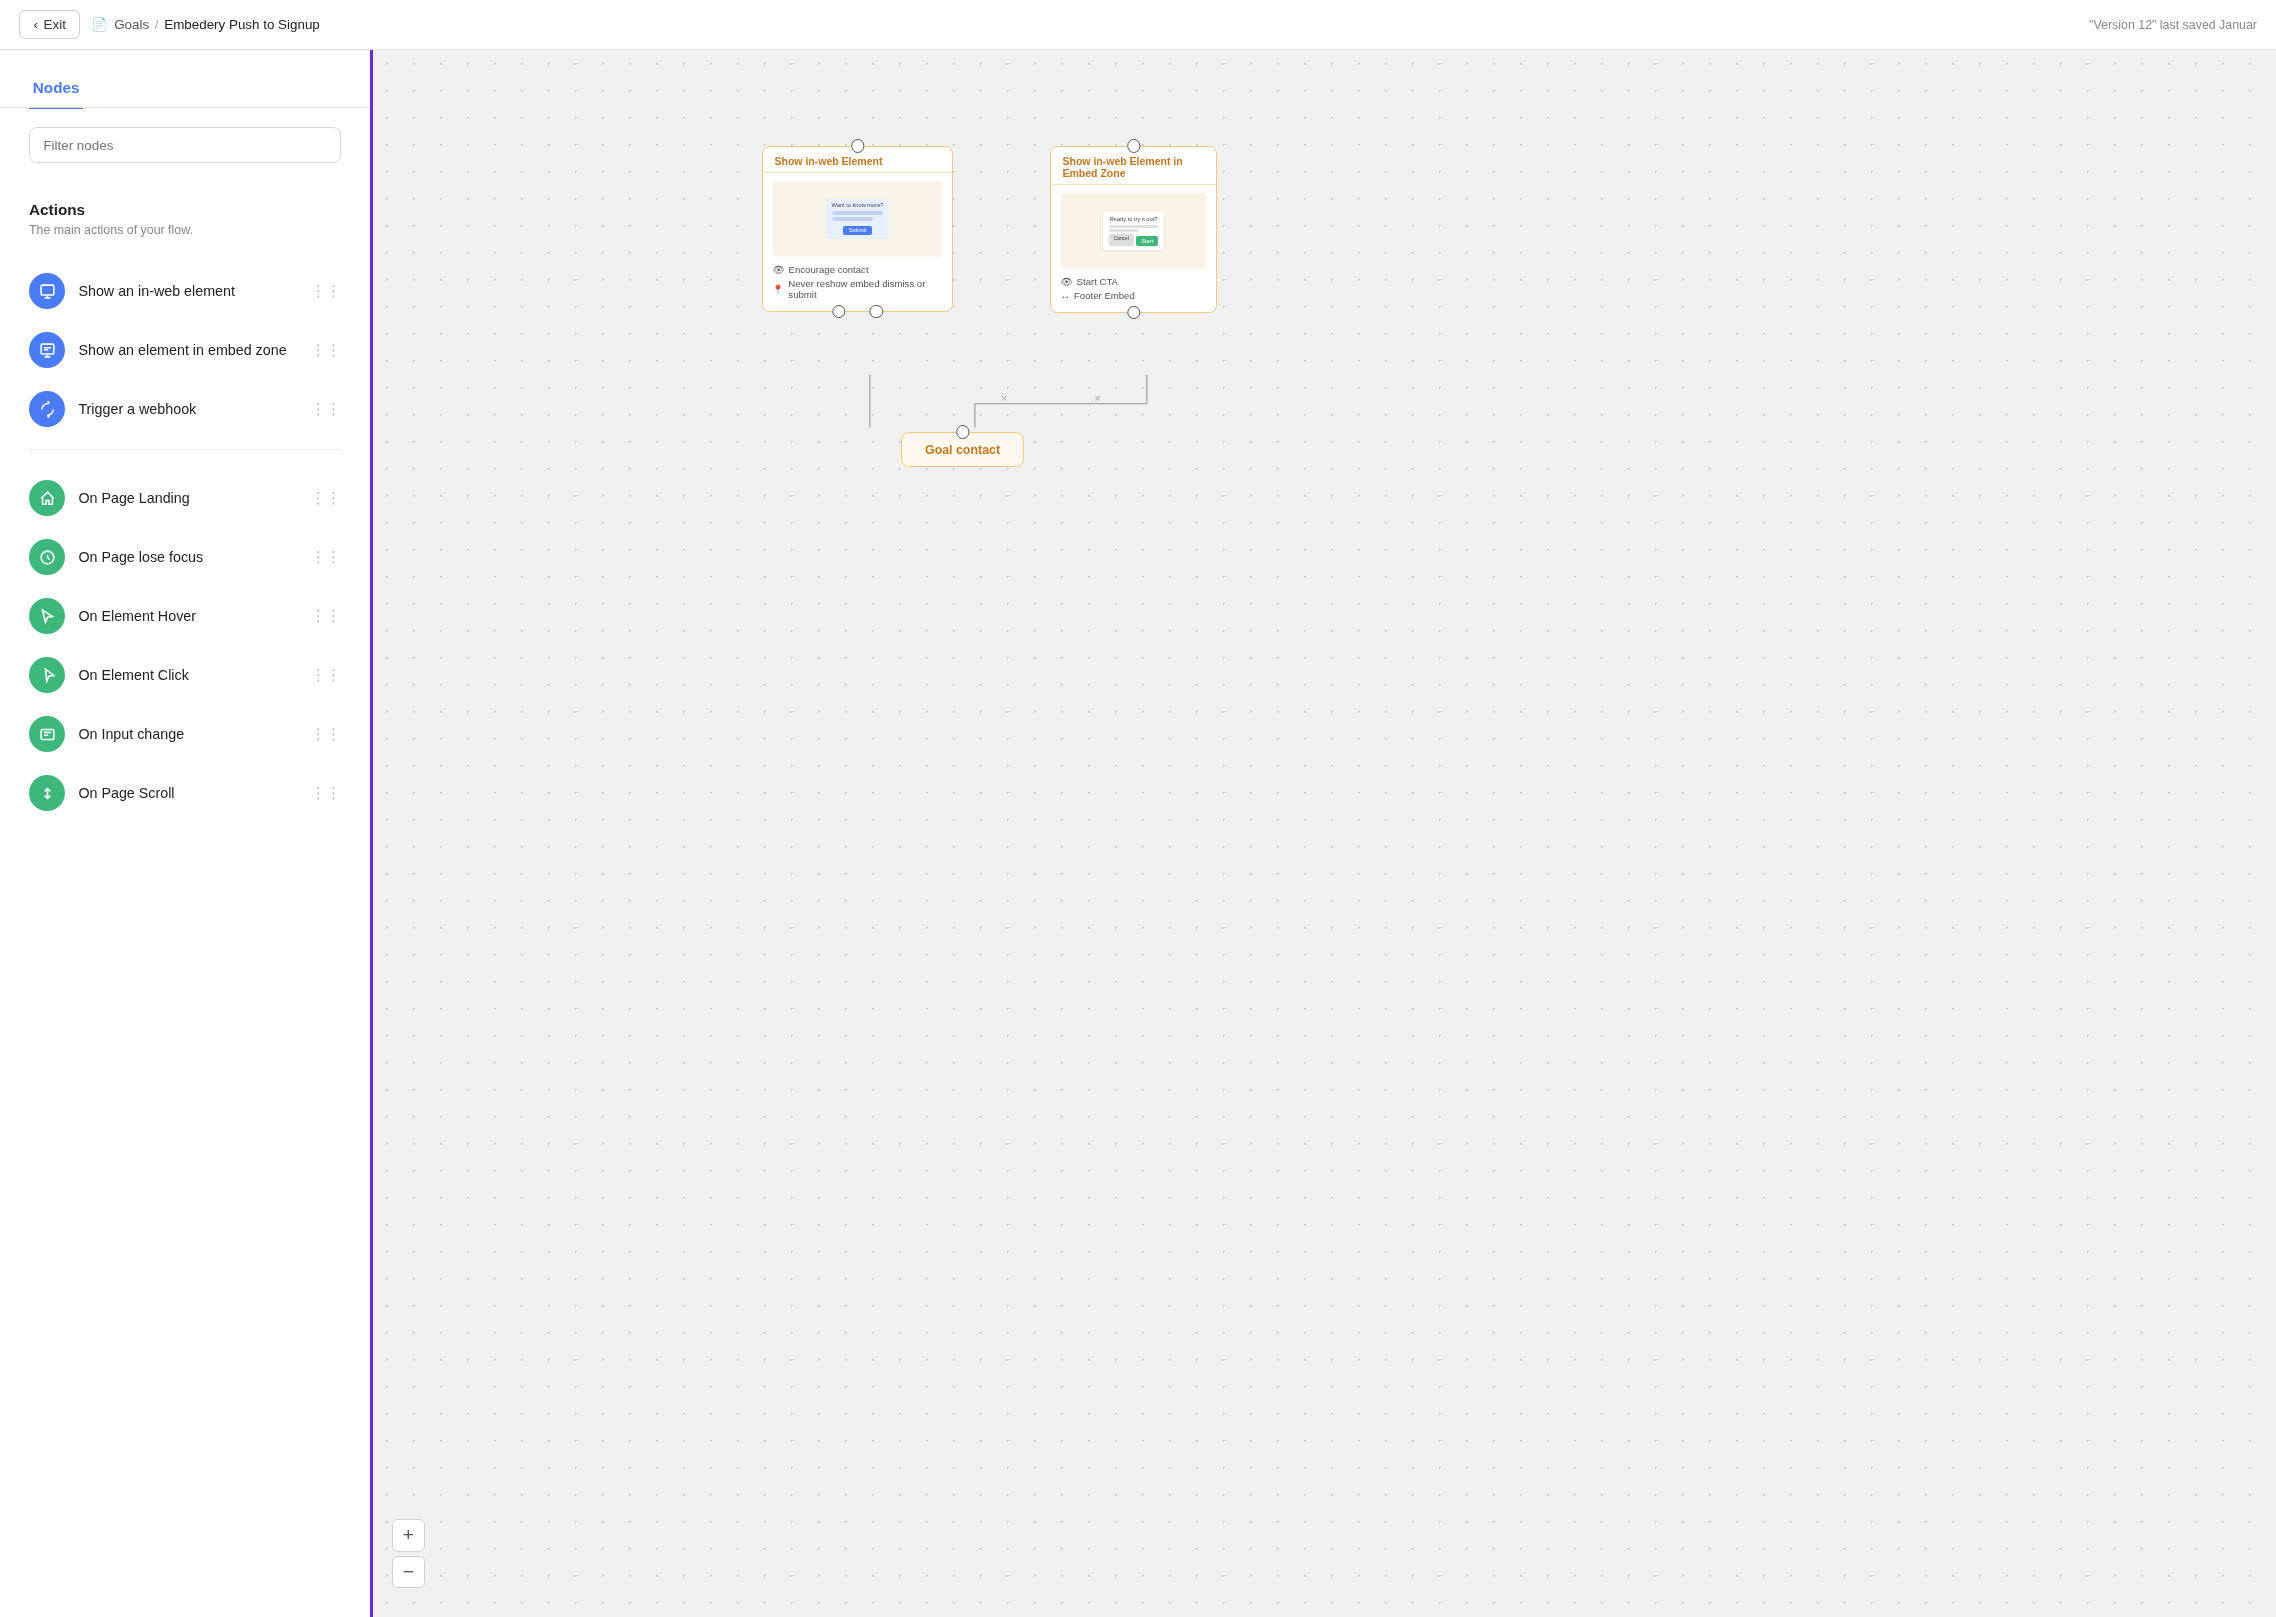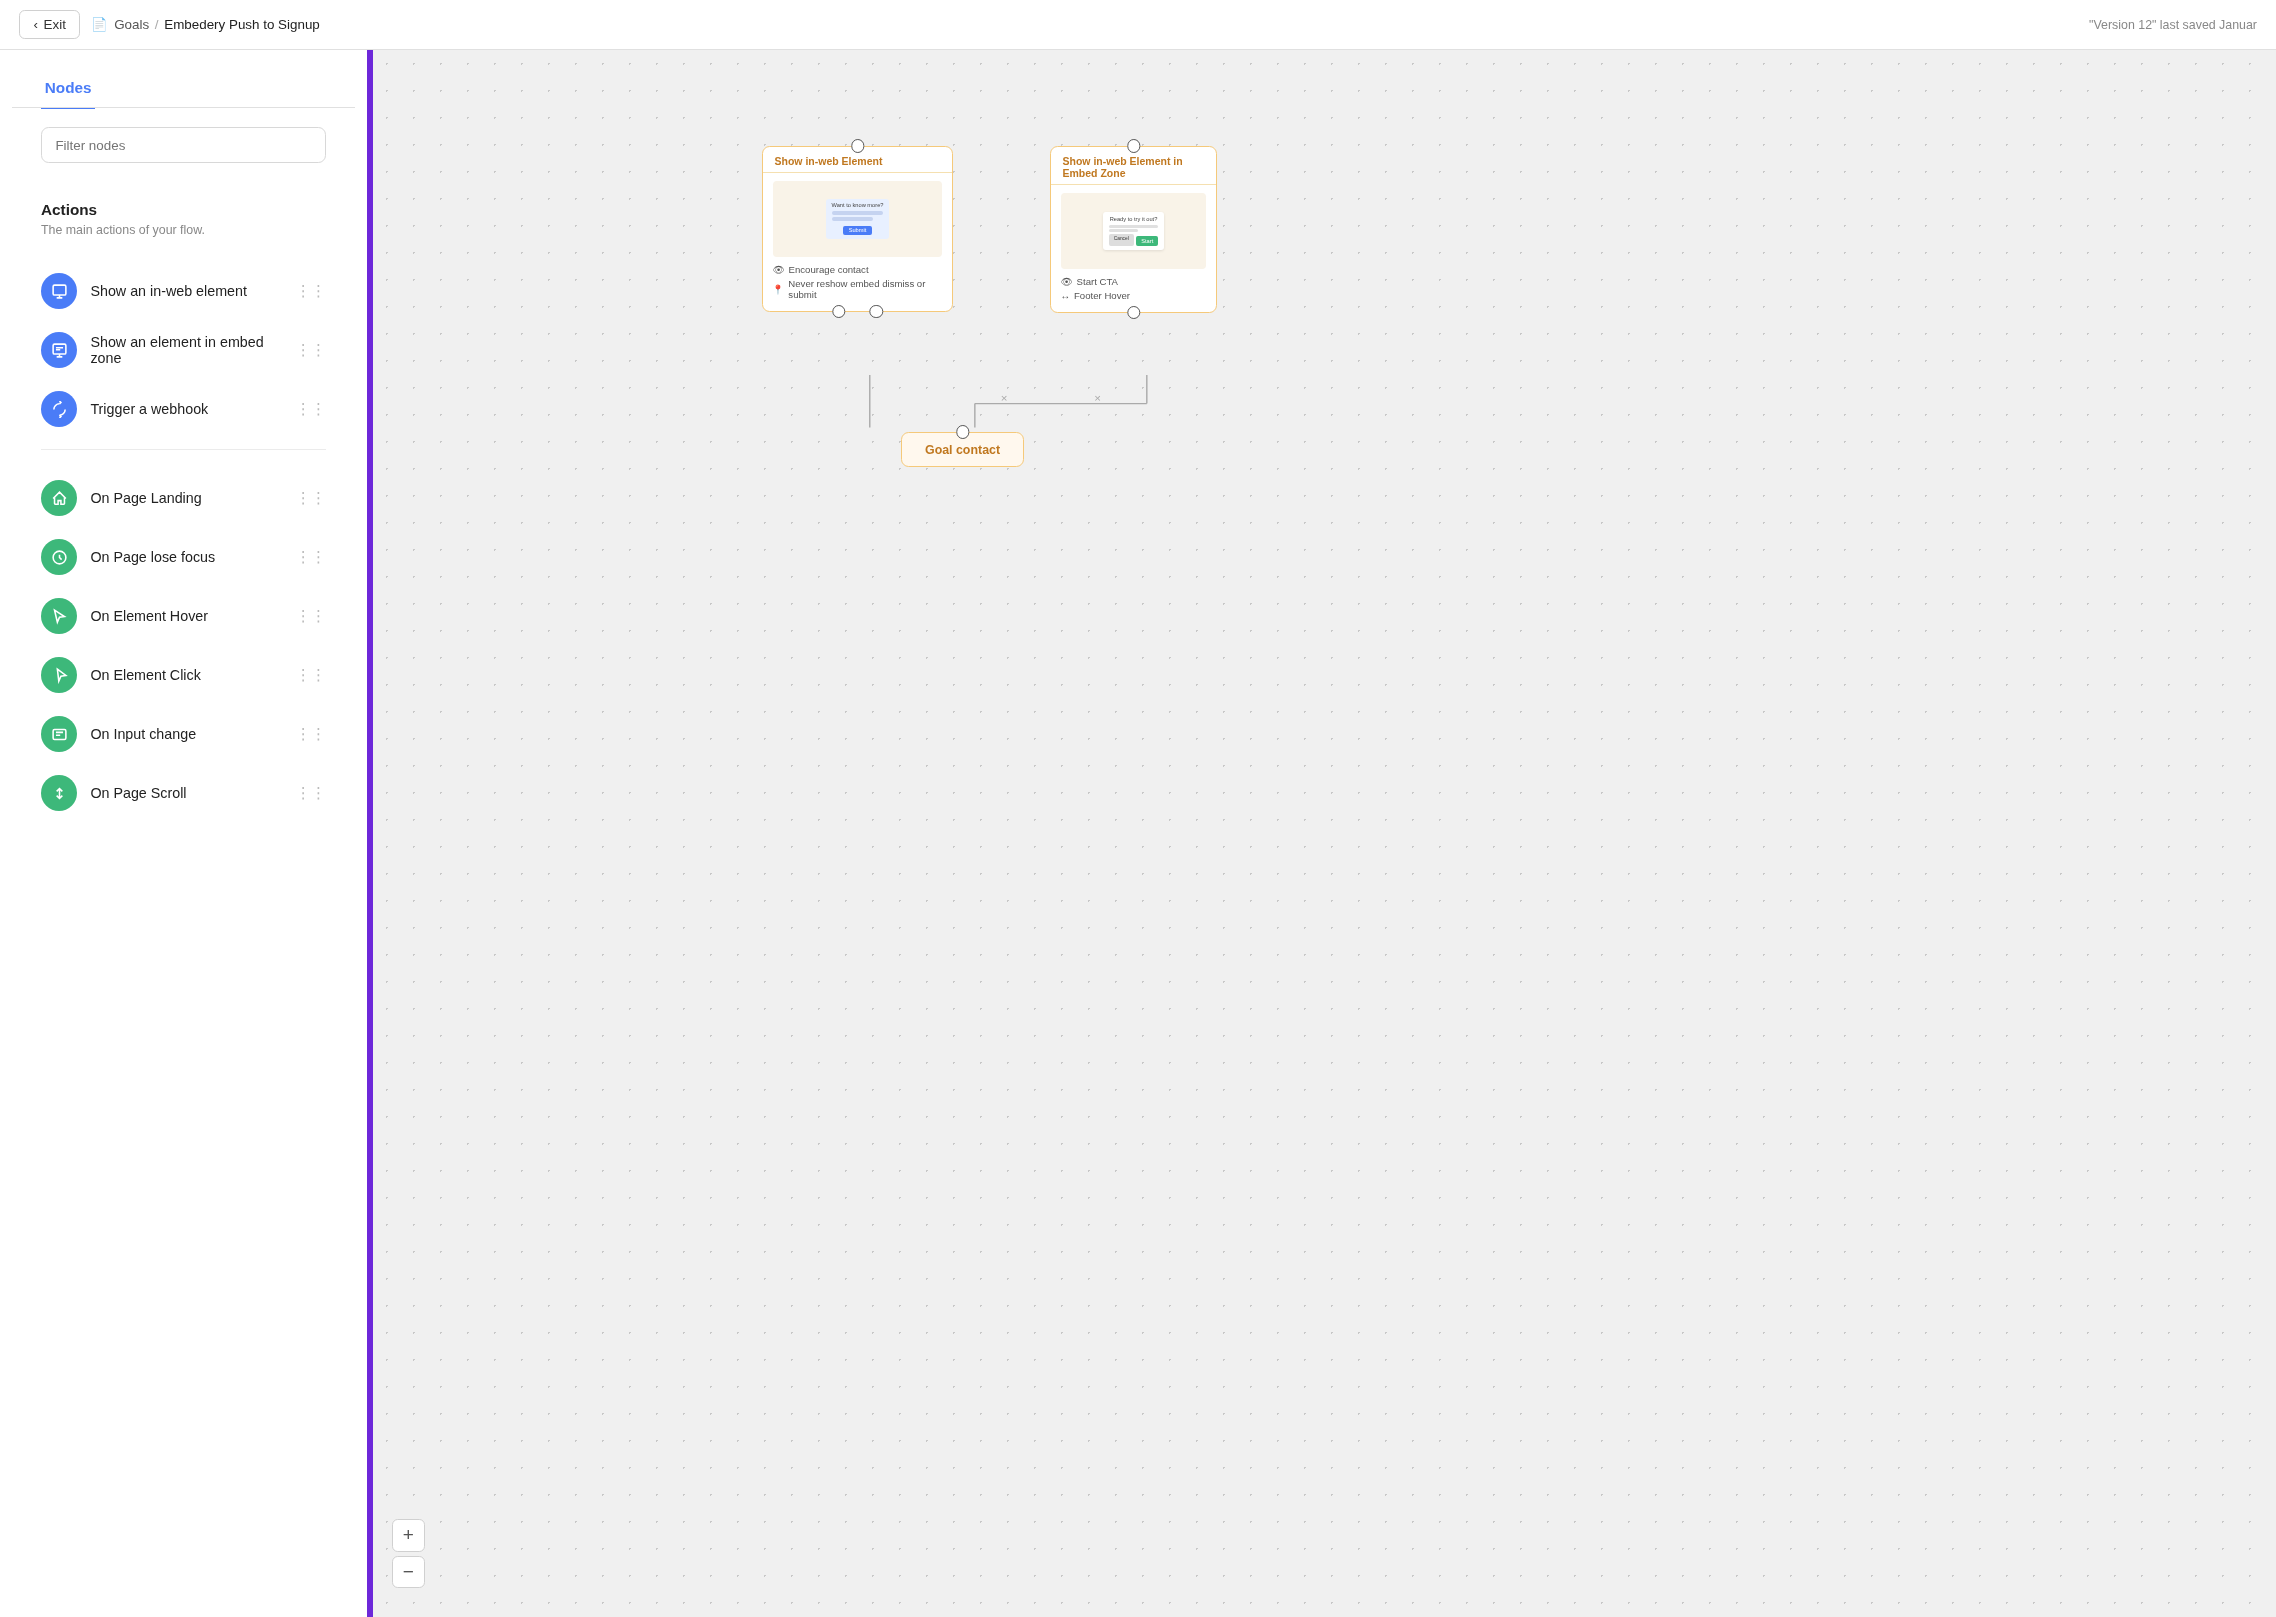--- a/index.html
+++ b/index.html
@@ -34,23 +34,23 @@
     .topbar-right { font-size: 12.4px; color: #888; }
 
     
     .main-layout { display: flex; height: calc(100vh - 50px); }
 
     
     .sidebar {
       width: 373px;
       min-width: 373px;
       background: #fff;
-      border-right: 6px solid #6d28d9;
+      border-right: 3px solid #6d28d9;
       overflow-y: auto;
-      padding: 19px 12px;
+      padding: 19px 0;
     }
     .sidebar-section { padding: 9.6px 29px; }
     .sidebar-tabs { border-bottom: 1.9px solid #e0e0e0; margin-bottom: 19px; padding: 0 29px; }
     .sidebar-tab {
       display: inline-block;
       padding: 9.6px 3.8px 11.5px;
       font-size: 15.3px;
       font-weight: 600;
       color: #4a7cf7;
       border-bottom: 1.9px solid #4a7cf7;
@@ -436,21 +436,21 @@
               <div class="mini-green-btn">Start</div>
             </div>
           </div>
         </div>
         <div class="flow-node-meta">
           <span>👁</span>
           <span>Start CTA</span>
         </div>
         <div class="flow-node-meta">
           <span>↔</span>
-          <span>Footer Hover</span>
+          <span>Footer Embed</span>
         </div>
       </div>
 
       <div class="flow-node-connector" style="bottom:-7.6px; left:50%; transform:translateX(-50%);"></div>
     </div>
 
     <div class="goal-node" style="left:528px; top:382px;">
       
       <div class="flow-node-connector" style="top:-7.6px; left:50%; transform:translateX(-50%);"></div>
       <span>Goal contact</span>

